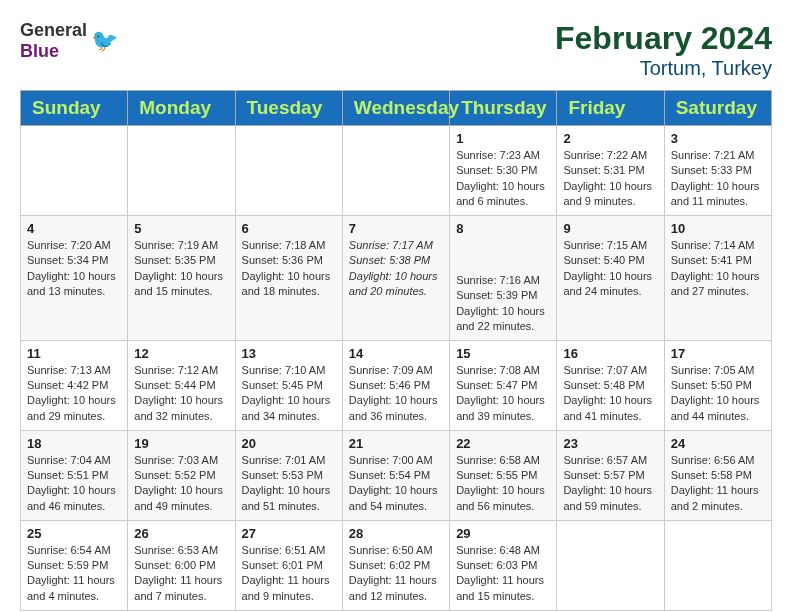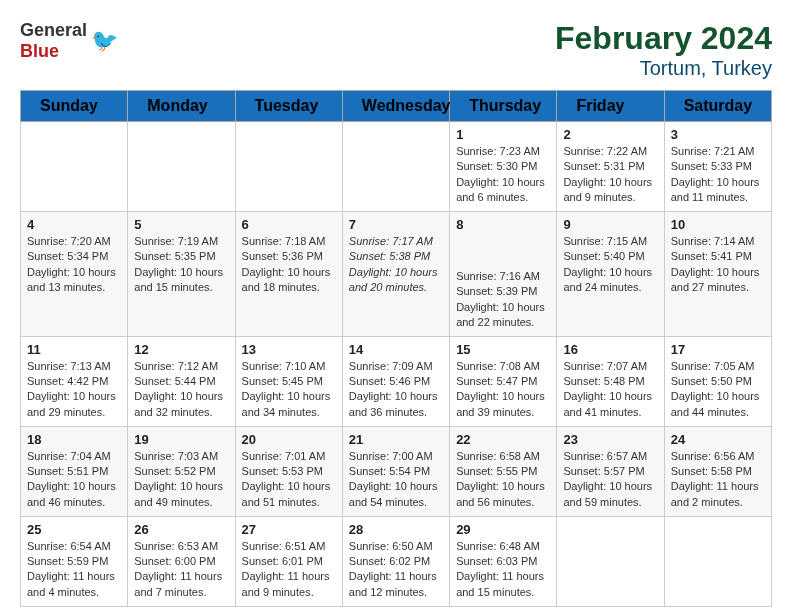--- a/index.html
+++ b/index.html
@@ -22,21 +22,21 @@
       gap: 4px;
     }
     .logo-text-general {
       font-size: 18px;
       font-weight: bold;
       color: #333;
     }
     .logo-text-blue {
       font-size: 18px;
       font-weight: bold;
-      color: #b91c1c;
+      color: #701a75;
     }
     .logo-bird {
       color: #1a6fbd;
       font-size: 22px;
     }
     .title-block {
       text-align: right;
     }
     .calendar-title {
       font-size: 32px;
@@ -47,24 +47,24 @@
       font-size: 20px;
       color: #0c4a6e;
     }
     table {
       width: 100%;
       border-collapse: collapse;
       table-layout: fixed;
     }
     thead tr th {
       background-color: #1a6fbd;
-      color: #000000;
+      color: #bef264;
       text-align: left;
-      padding: 6px 19px;
-      font-size: 16px;
+      padding: 6px 11px;
+      font-size: 19px;
       font-weight: bold;
       border: 1px solid #aaa;
     }
     tbody tr td {
       vertical-align: top;
       border: 1px solid #ccc;
       padding: 5px 6px;
       height: 90px;
       background: #fff;
       font-size: 11px;

